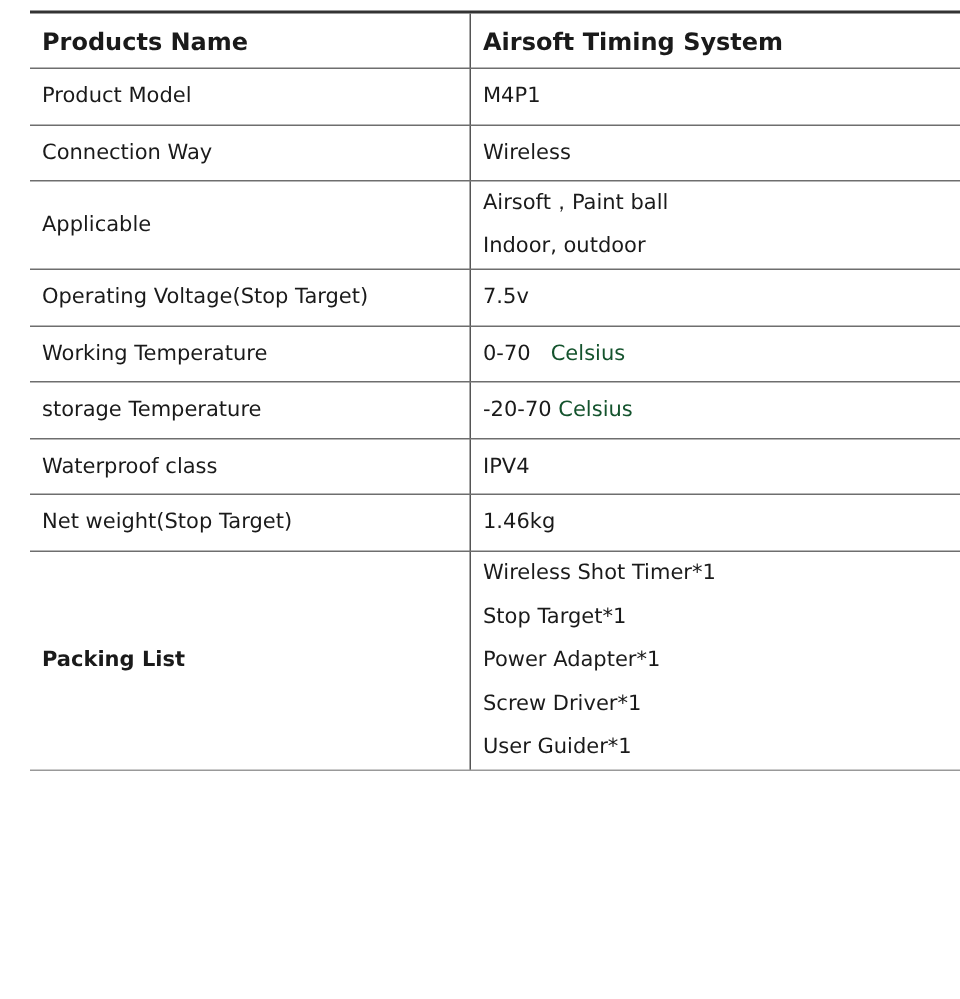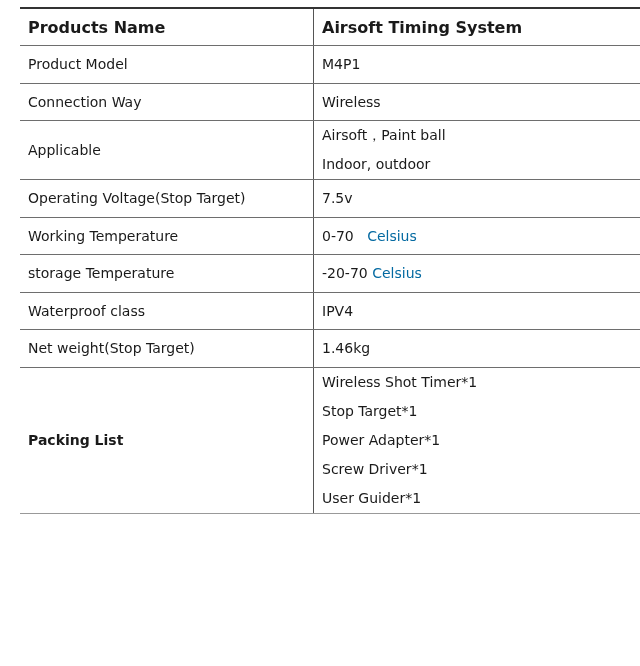--- a/index.html
+++ b/index.html
@@ -7,21 +7,21 @@
          font-family:"DejaVu Sans", "Liberation Sans", sans-serif; color:#1a1a1a; }
   .spec-table { position:absolute; left:4px; top:7px; width:636px; border-collapse:collapse; table-layout:fixed;margin-left:16px; }
   .spec-table td { border-top:1.5px solid #6e6e6e; border-bottom:1.5px solid #6e6e6e; padding:0 0 0 8px;
                    font-size:14px; vertical-align:middle; white-space:nowrap; overflow:hidden; }
   .spec-table td.key { width:285px; border-right:1.5px solid #555; }
   .spec-table tr { height:37.5px; }
   .spec-table tr.header td { font-weight:bold; font-size:16px; border-top:2px solid #333; }
   .spec-table tr.tall td { height:58px; }
   .spec-table tr.packing td { height:144px; border-bottom:1.5px solid #999; }
   .line { display:block; line-height:29px; }
-  .unit { color:#0369a1; }
+  .unit { color:#14532d; }
   .packing .key { font-weight:bold; }
   .frag { position:absolute; left:122px; top:661px; width:10px; height:5px; }
 </style>
 </head>
 <body>
 
 <table class="spec-table">
   <tbody>
       <tr class="header">
     <td class="key">Products Name</td>

